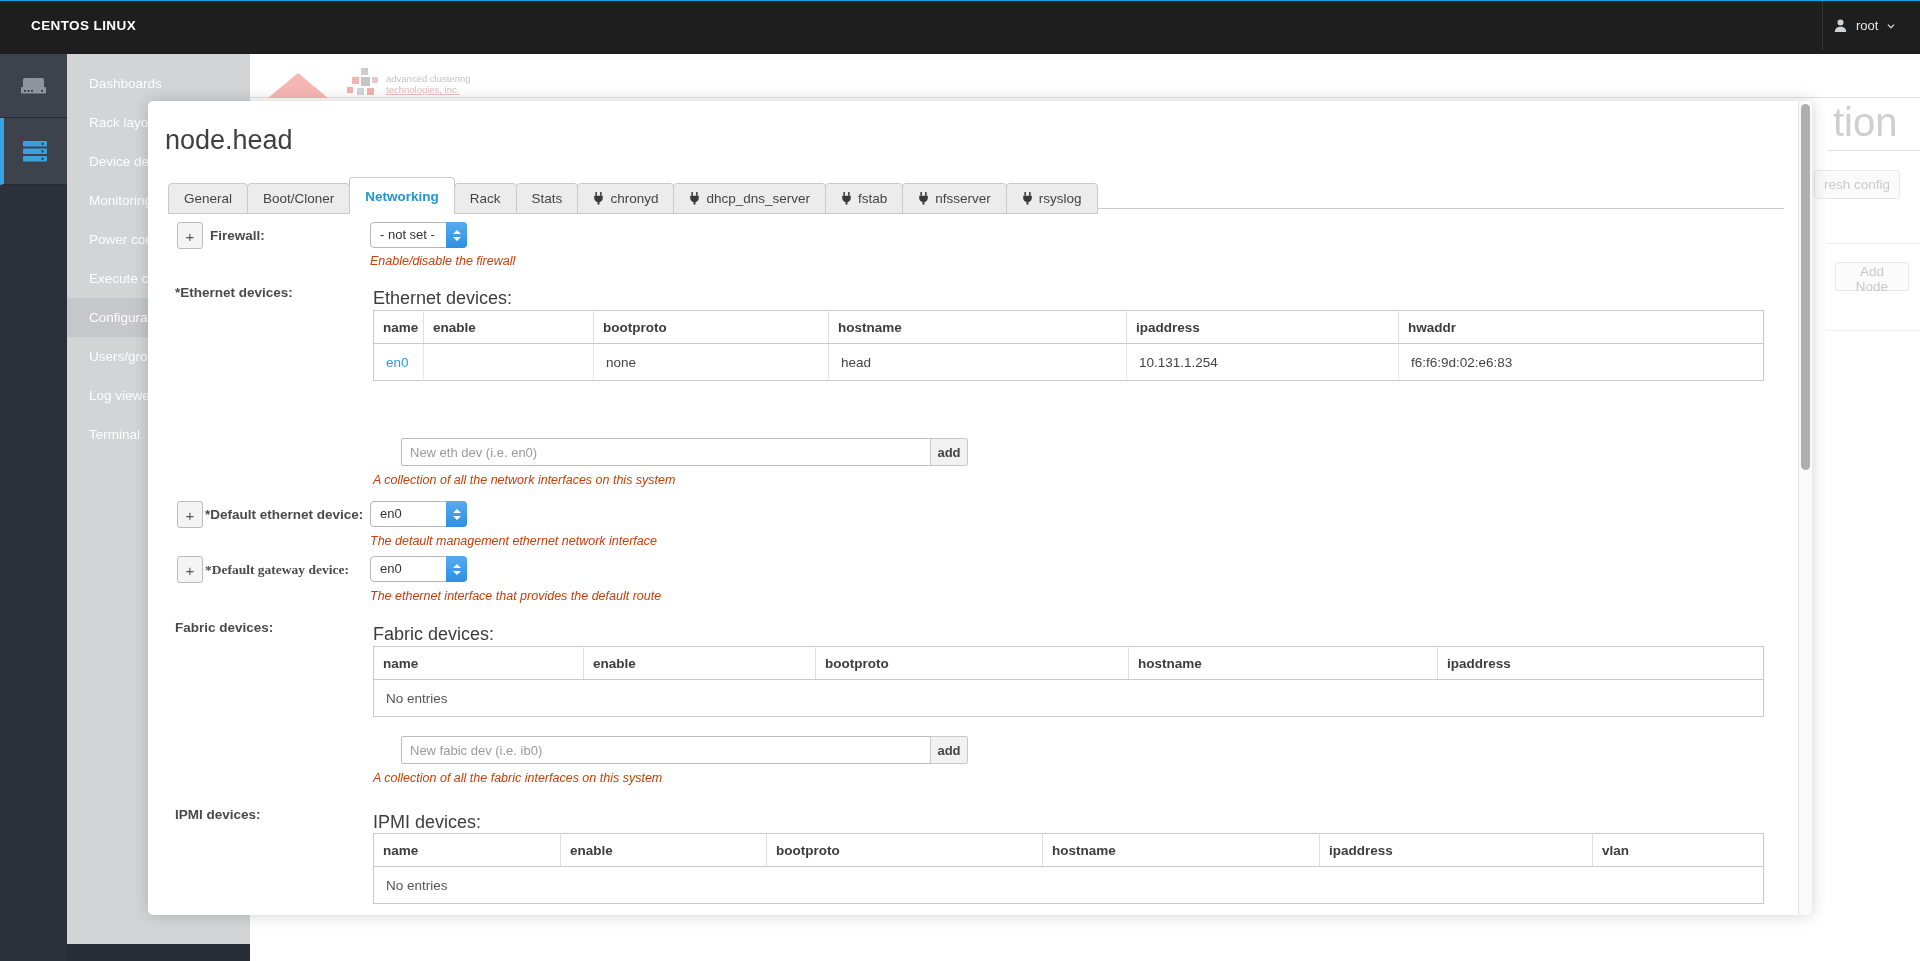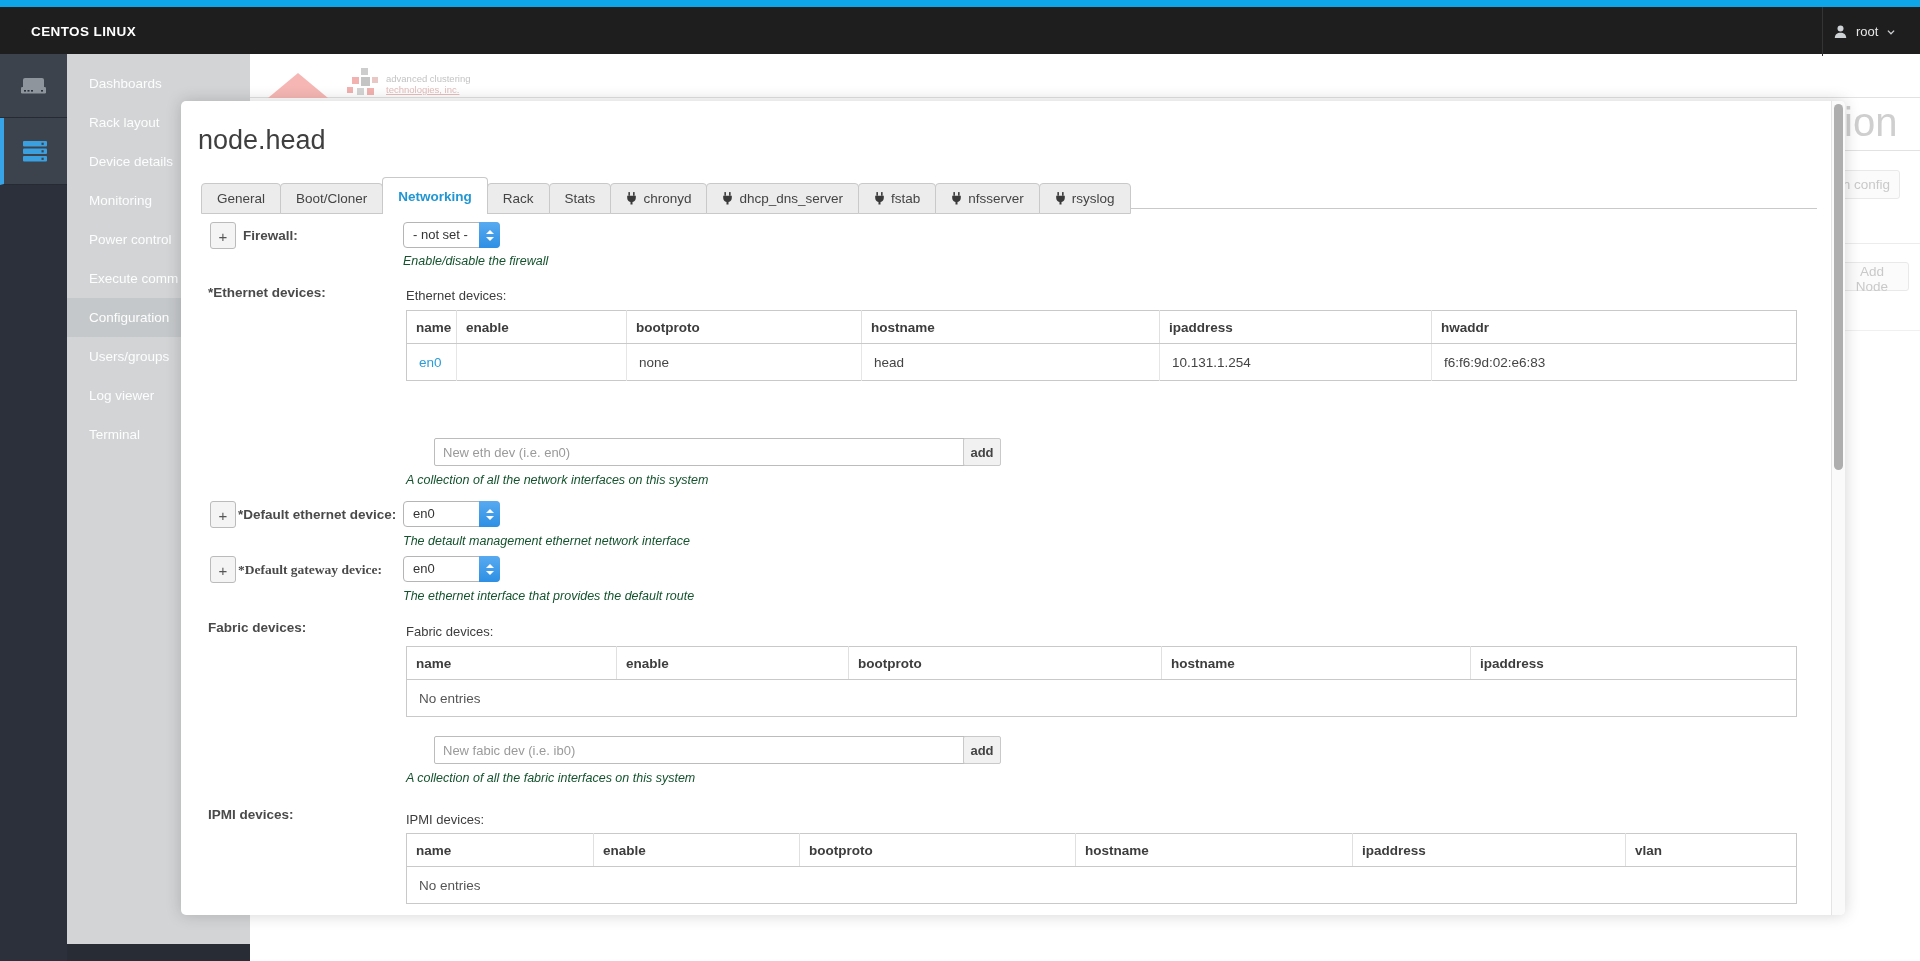--- a/index.html
+++ b/index.html
@@ -1,21 +1,21 @@
 <!DOCTYPE html>
 <html><head>
 <meta charset="utf-8">
 <style>
   html,body{margin:0;padding:0;background:#fff;}
   .stage{position:relative;width:1920px;height:961px;overflow:hidden;background:#fff;
          font-family:"Liberation Sans",sans-serif;-webkit-font-smoothing:antialiased;}
 
   
   .topbar{position:absolute;left:0;top:0;width:1920px;height:54px;background:#1e1e1e;
-          border-top:7px solid #0ea5e9;box-sizing:border-box;z-index:60;}
+          border-top:1px solid #0ea5e9;box-sizing:border-box;z-index:60;}
   .brand{position:absolute;left:31px;top:0;height:49px;line-height:49px;color:#fff;
          font-size:13.5px;font-weight:700;letter-spacing:.4px;}
   .topbar-divider{position:absolute;left:1822px;top:0;height:49px;width:1px;background:#343434;}
   .user-menu{position:absolute;left:1834px;top:0;height:49px;display:flex;align-items:center;
              gap:9px;color:#e6e6e6;font-size:13px;cursor:pointer;}
   .caret{width:8px;height:8px;display:inline-block;}
 
   
   .icon-rail{position:absolute;left:0;top:54px;width:67px;height:907px;background:#2b303a;z-index:40;}
   .rail-tile{width:67px;height:64px;background:#3d434c;border-bottom:1px solid #262b33;
@@ -29,39 +29,39 @@
   .submenu-bottom{position:absolute;left:67px;top:944px;width:183px;height:17px;background:#272c35;z-index:30;}
 
   
   .bg-hr{position:absolute;height:1px;background:#e2e2e2;z-index:5;}
   .bg-logo{position:absolute;left:262px;top:60px;z-index:5;}
   .bg-heading{position:absolute;left:1833px;top:100px;font-size:40px;font-weight:300;color:#cfcfcf;z-index:5;}
   .bg-btn{position:absolute;border:1px solid #e9e9e9;background:#fbfbfb;color:#c9c9c9;
           font-size:13.5px;border-radius:3px;z-index:5;font-family:inherit;cursor:pointer;}
 
   
-  .modal{position:absolute;left:181px;top:101px;width:1664px;height:814px;background:#fff;
+  .modal{position:absolute;left:148px;top:101px;width:1664px;height:814px;background:#fff;
          border-radius:5px;box-shadow:0 0 16px rgba(0,0,0,.18);z-index:50;}
   .modal-title{position:absolute;left:17px;top:24px;font-size:27px;font-weight:400;color:#3f3f3f;}
 
   .tabline{position:absolute;left:20px;top:107px;width:1616px;height:1px;background:#c9c9c9;}
   .tabs{position:absolute;left:20px;top:76px;display:flex;align-items:flex-end;z-index:2;}
   .tab{height:31px;line-height:31px;padding:0 15px;background:#ececec;border:1px solid #c9c9c9;
        border-radius:4px 4px 0 0;margin-right:-1px;font-size:13.5px;color:#444;cursor:pointer;
        box-sizing:border-box;display:flex;align-items:center;gap:6px;white-space:nowrap;}
   .tab.active{background:#fff;color:#2196d3;font-weight:700;height:37px;border-bottom:none;
               position:relative;z-index:3;}
   .plug{width:11px;height:13px;flex:0 0 auto;}
 
   .plusbtn{position:absolute;width:26px;height:27px;border:1px solid #bbb;background:#f4f4f4;
            border-radius:3px;font-size:15px;color:#555;line-height:25px;text-align:center;
            box-sizing:border-box;cursor:pointer;font-family:inherit;}
   .flabel{position:absolute;font-weight:700;font-size:13.5px;color:#4a4a4a;white-space:nowrap;}
-  .fcaption{position:absolute;font-size:13px;color:#3d3d3d;}
-  .fhelp{position:absolute;font-style:italic;font-size:12.5px;color:#14532d;white-space:nowrap;}
+  .fcaption{position:absolute;font-size:18px;color:#3d3d3d;}
+  .fhelp{position:absolute;font-style:italic;font-size:12.5px;color:#c2410c;white-space:nowrap;}
 
   .select{position:absolute;width:97px;height:26px;border:1px solid #b5b5b5;border-radius:4px;
           background:#fff;box-sizing:border-box;cursor:pointer;padding-left:19px;}
   .select .val{position:absolute;left:9px;top:0;line-height:24px;font-size:13px;color:#333;white-space:nowrap;}
   .select .stepper{position:absolute;right:-1px;top:-1px;width:21px;height:26px;
           background:linear-gradient(#5fade f0,#2d8fe4);background:linear-gradient(#58aaf0,#2d8fe4);
           border-radius:4px;border-top-left-radius:0;border-bottom-left-radius:0;
           display:flex;flex-direction:column;align-items:center;justify-content:center;gap:3px;}
   .tri-up{width:0;height:0;border-left:4px solid transparent;border-right:4px solid transparent;
           border-bottom:4px solid #fff;}

